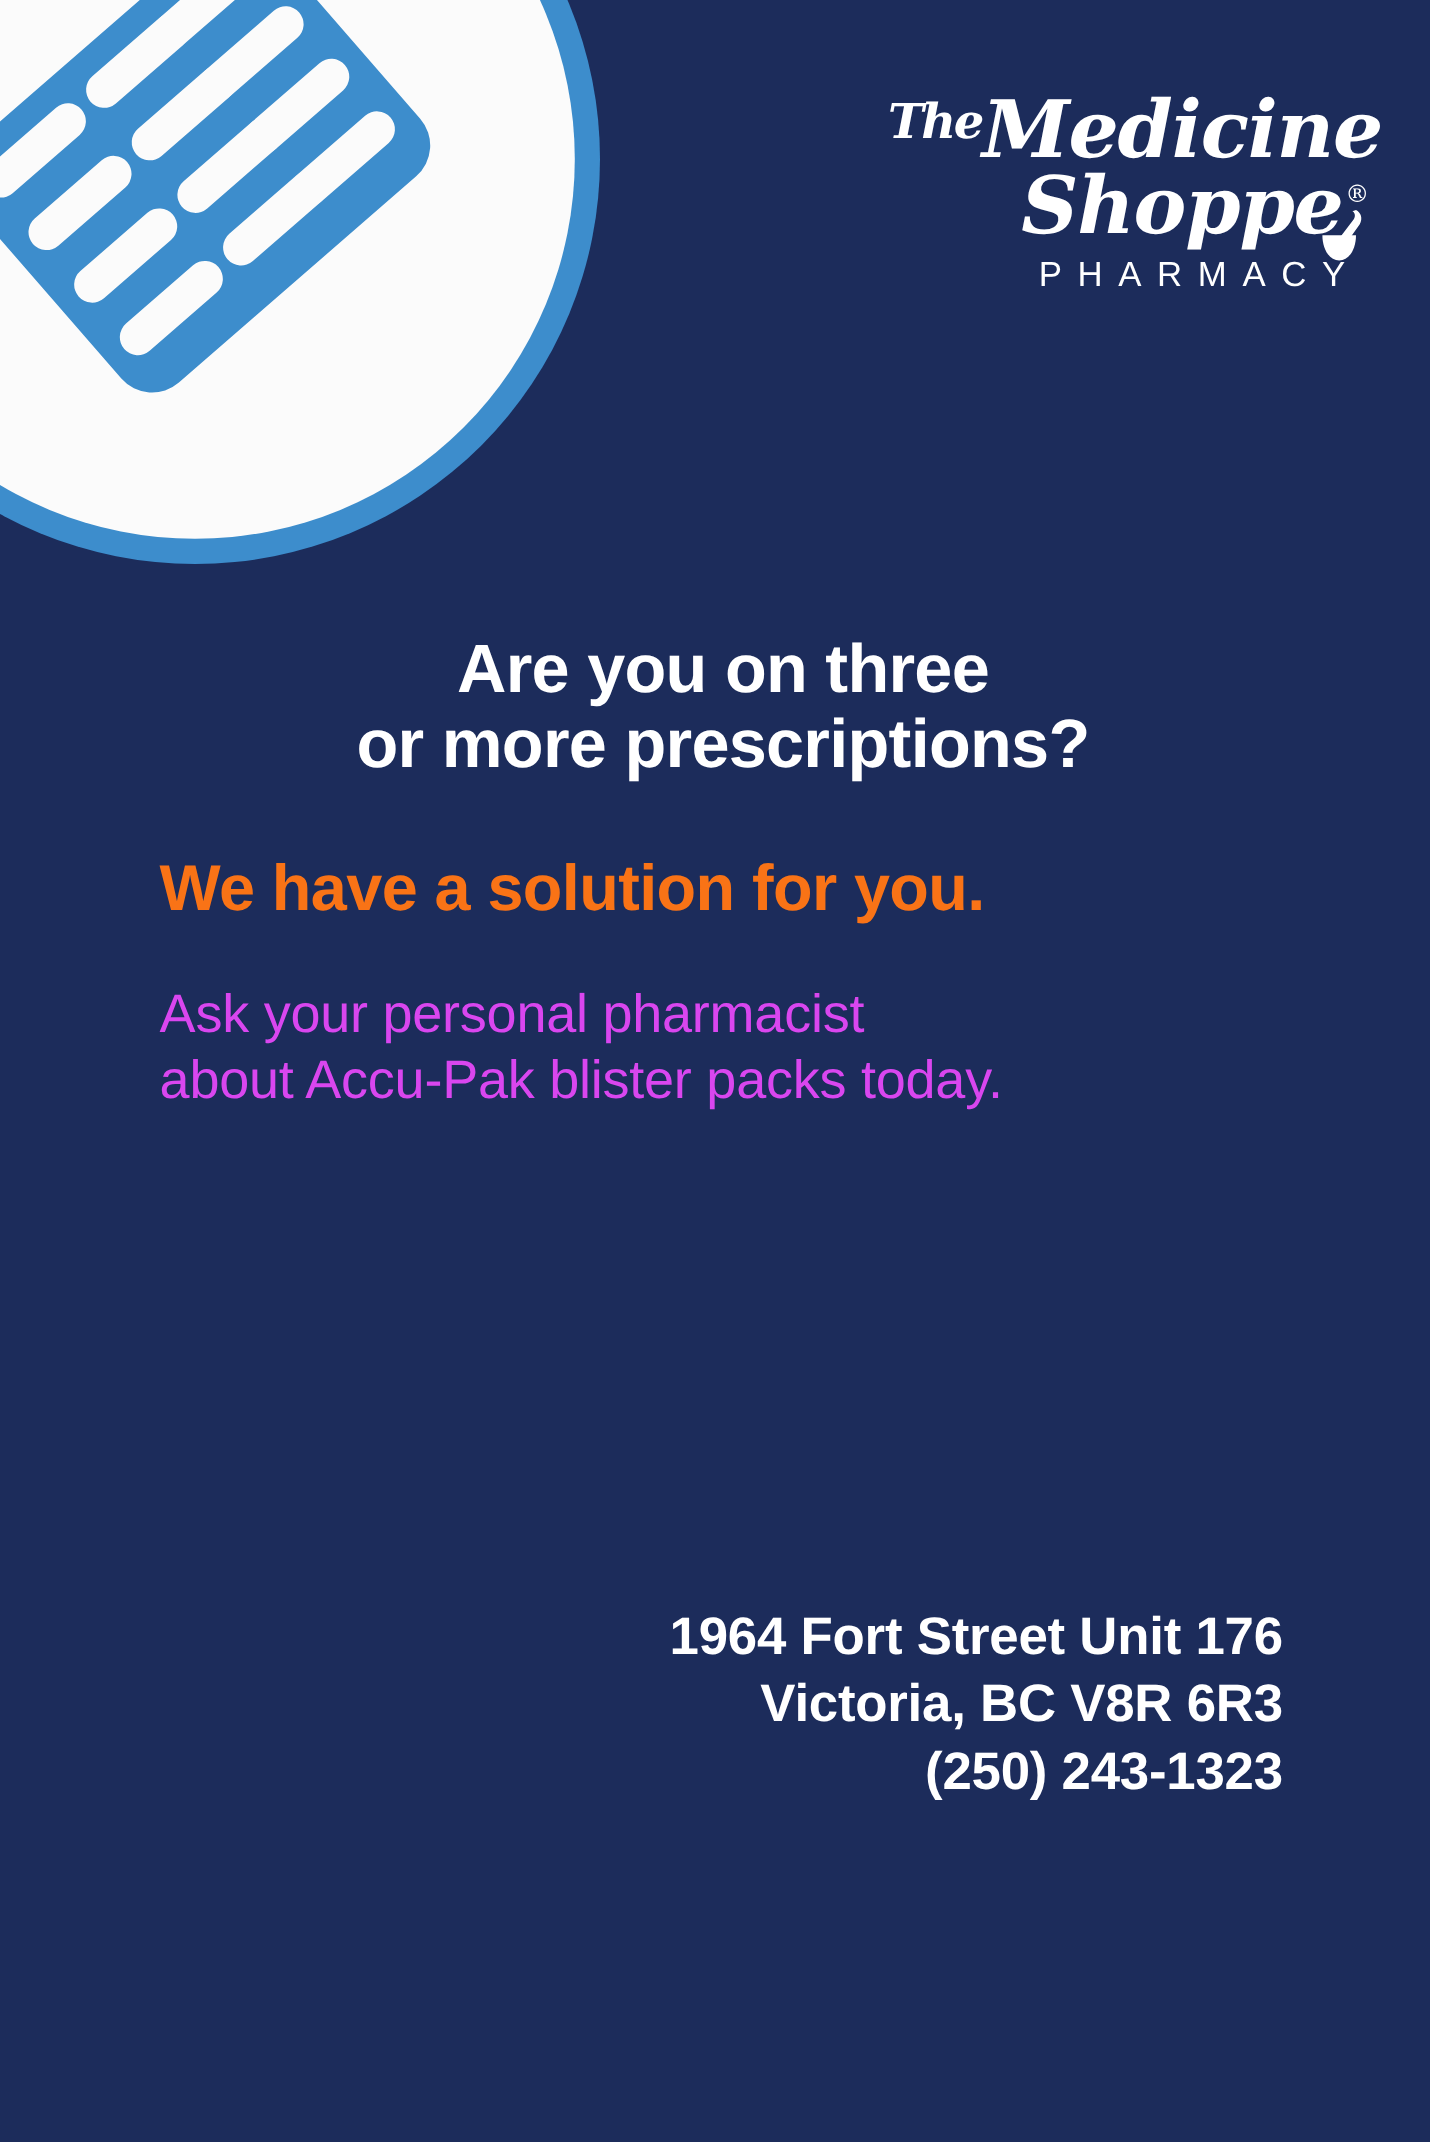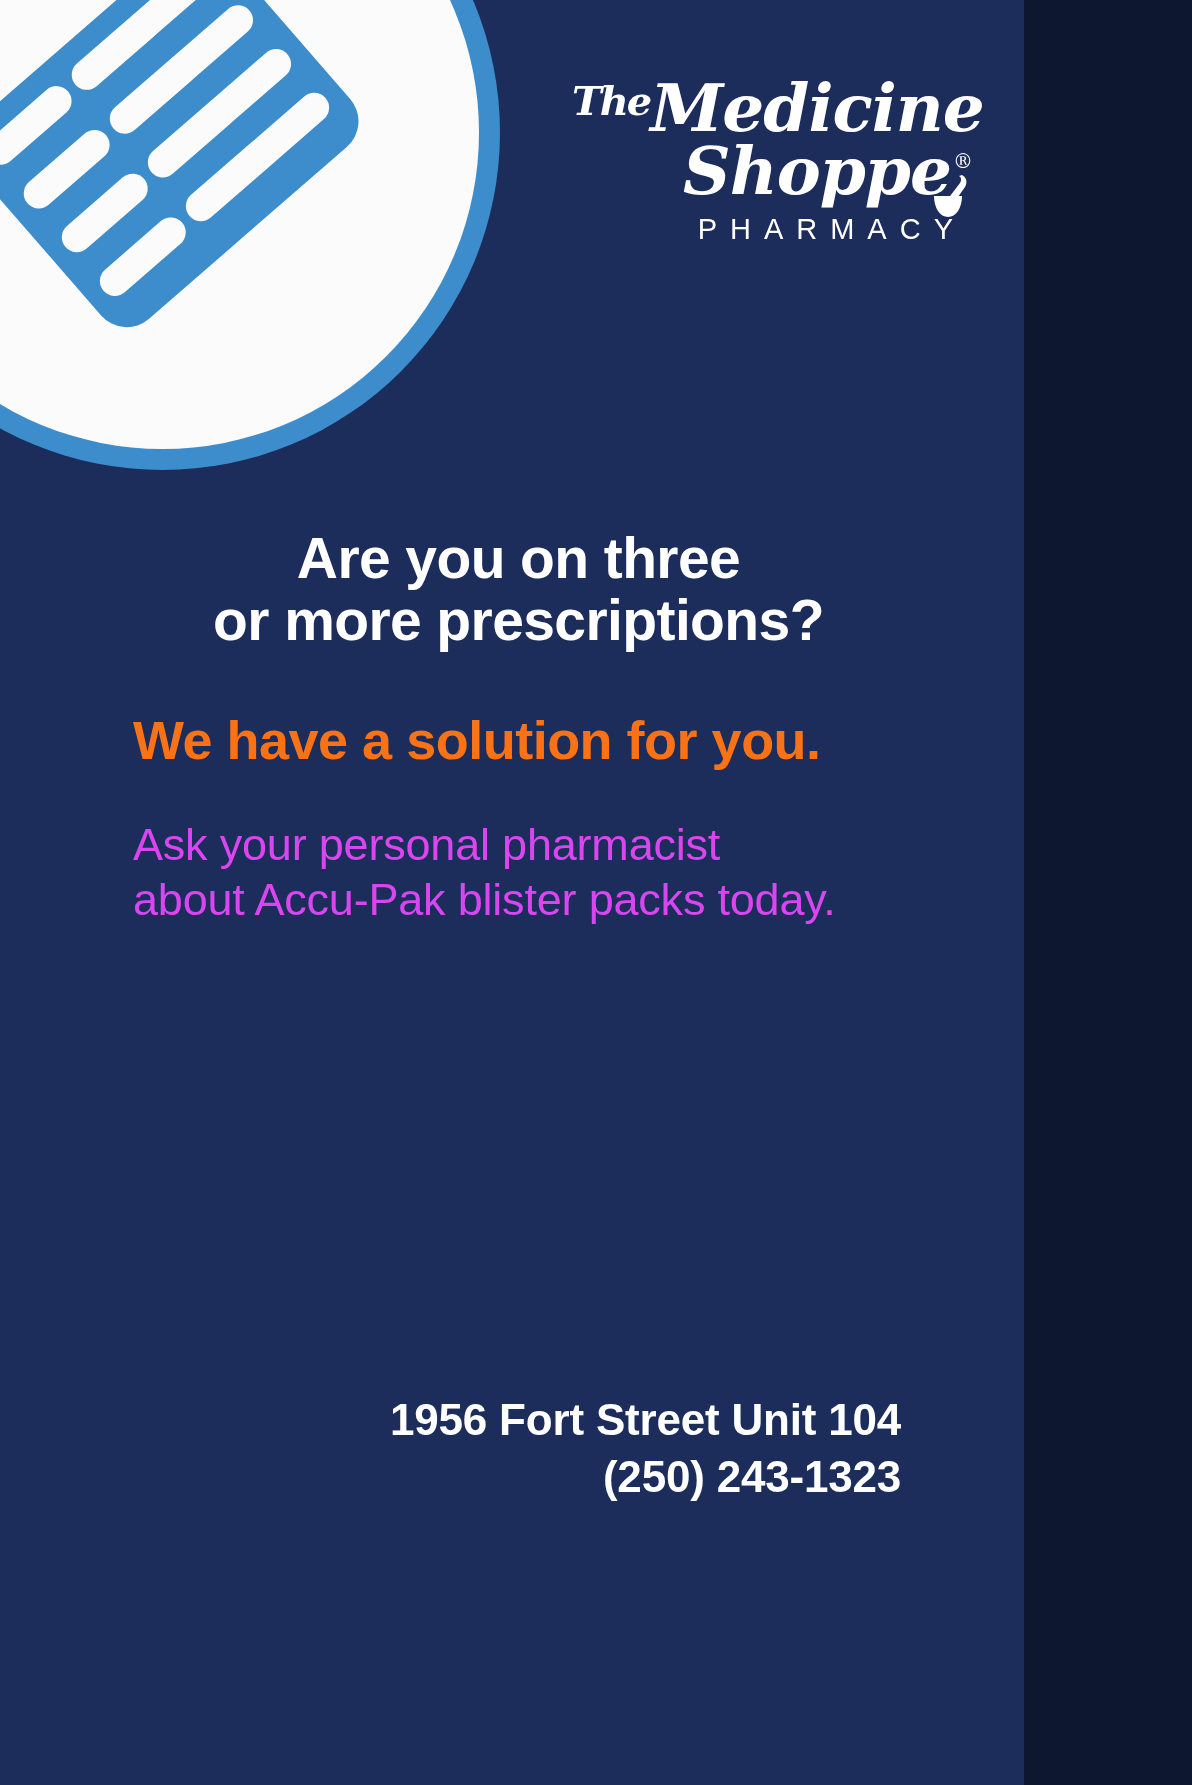--- a/index.html
+++ b/index.html
@@ -6,21 +6,21 @@
   html, body {
     margin: 0;
     padding: 0;
     background: #0d1730;
   }
   body {
     font-family: "Liberation Sans", sans-serif;
   }
   #poster {
     position: relative;
-    width: 1024px;
+    width: 1192px;
     height: 1785px;
     background: #1c2c5b;
     overflow: hidden;
   }
 
   
   #badge {
     position: absolute;
     left: -175px;
     top: -205px;
@@ -215,17 +215,18 @@
 
   <div id="copy">
     <p class="headline" id="headline-1">Are you on three
 or more prescriptions?</p>
     <p id="tagline">We have a solution for you.</p>
     <p id="body-copy">Ask your personal pharmacist
 about Accu-Pak blister packs today.</p>
   </div>
 
   <div id="address">
-    <div>1956 Fort Street Unit 104</div>
+    <div>1964 Fort Street Unit 176</div>
+    <div>Victoria, BC V8R 6R3</div>
     <div>(250) 243-1323</div>
   </div>
 
 </div>
 
 </body></html>

